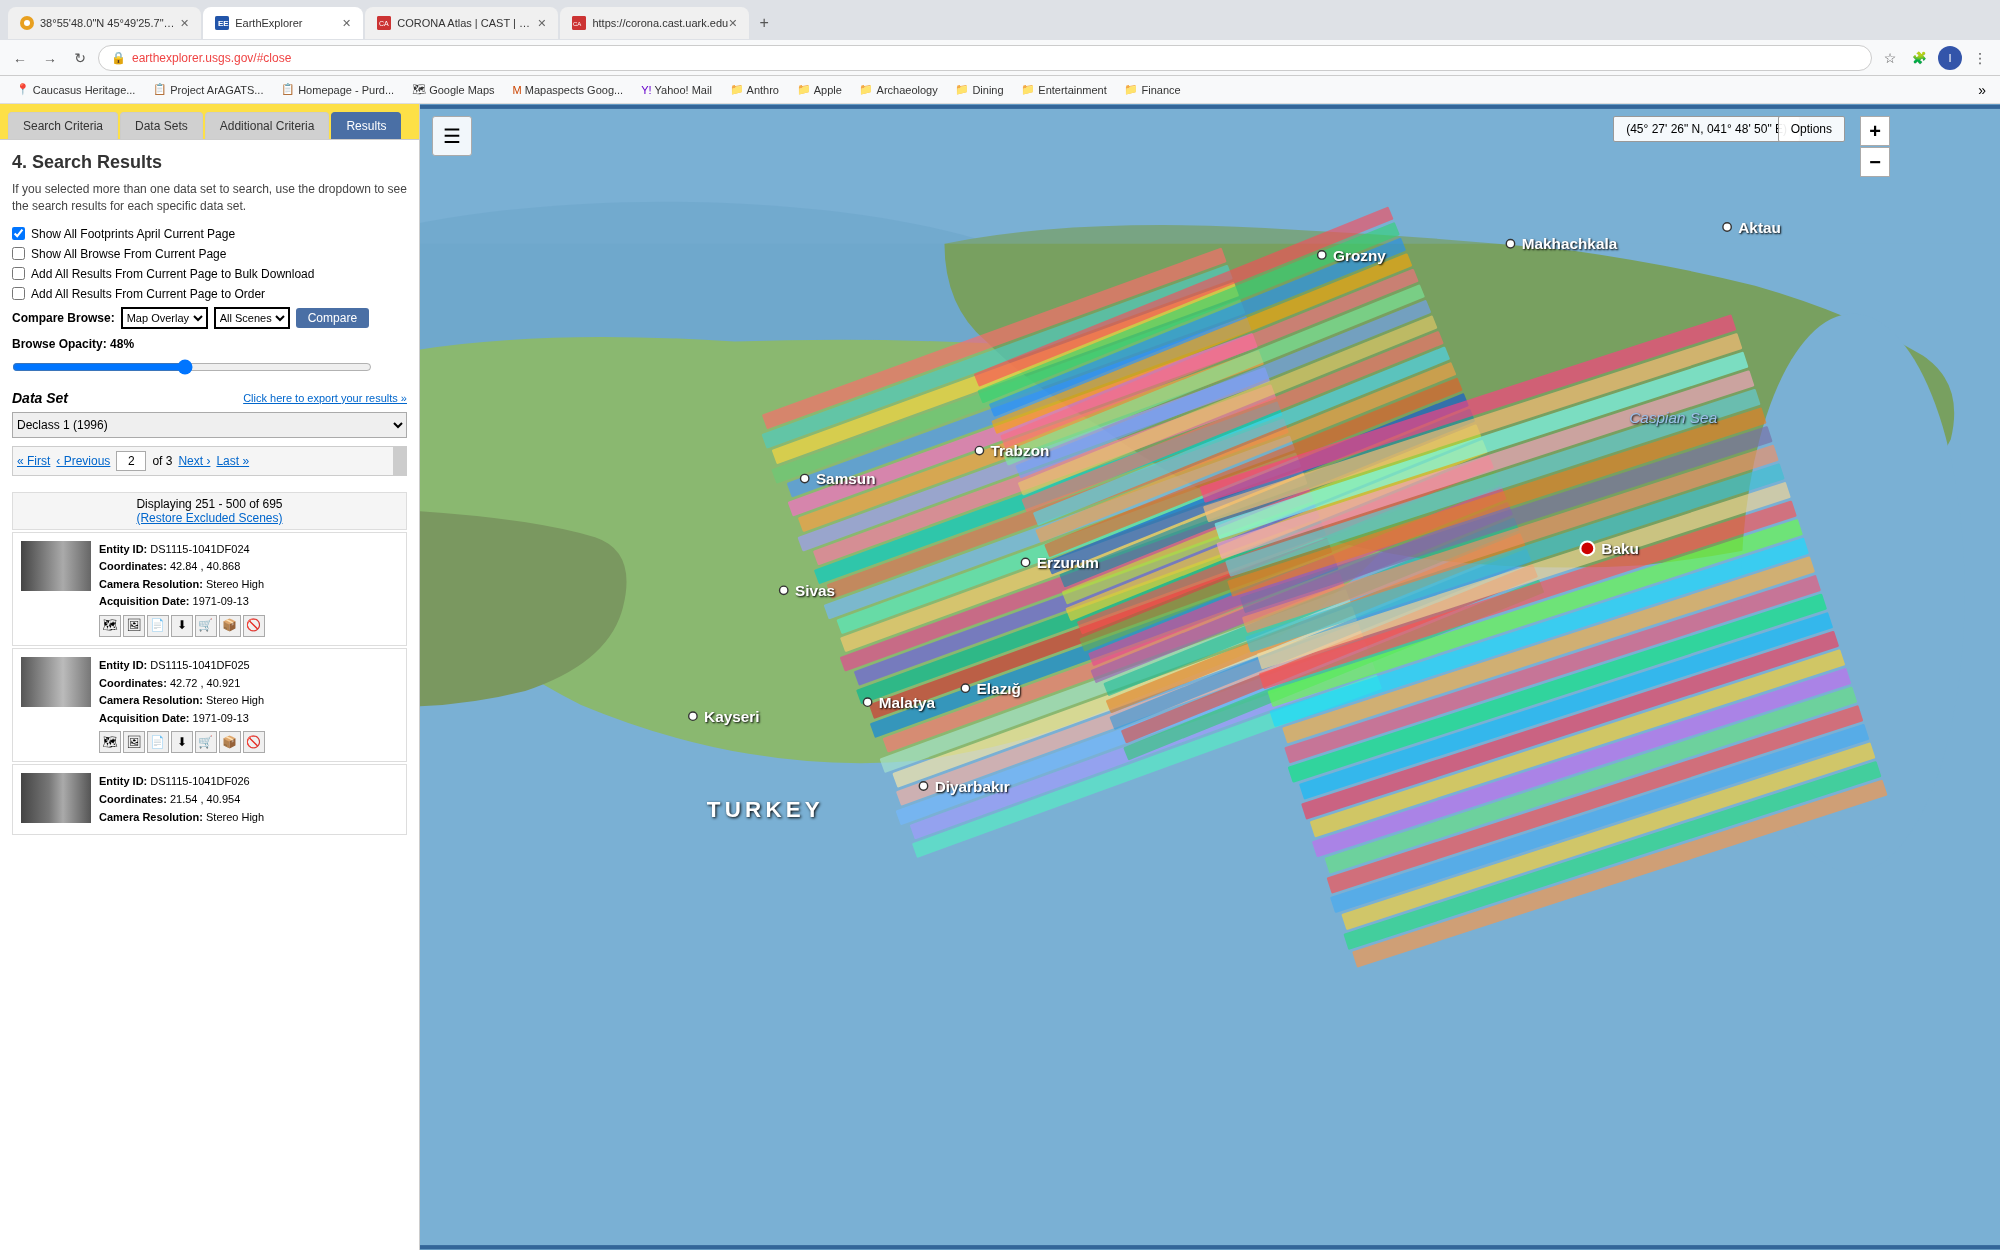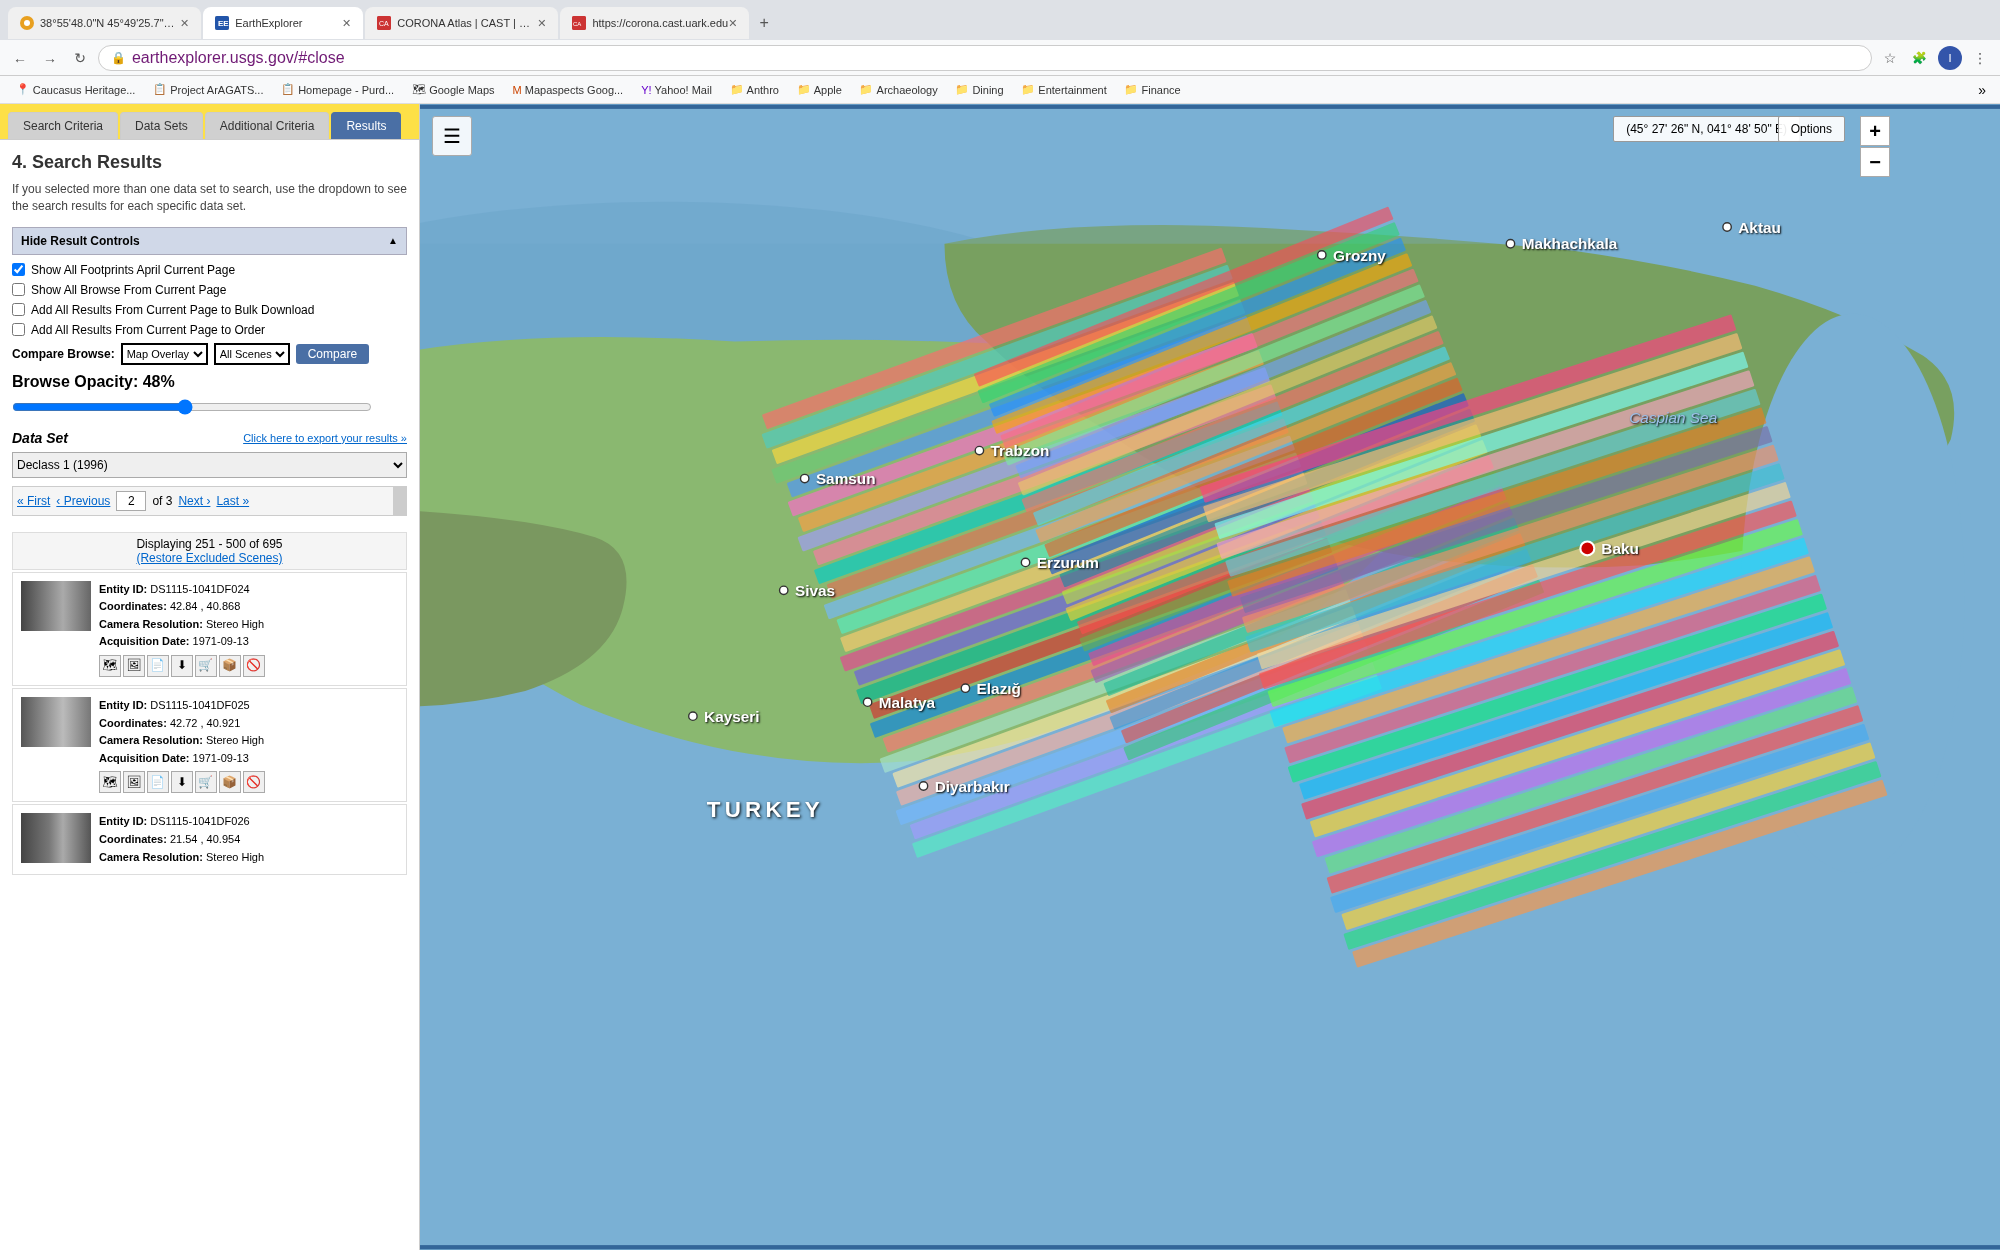--- a/index.html
+++ b/index.html
@@ -9,21 +9,21 @@
     .browser-chrome { background: #dee1e6; width: 100%; }
     .tab-bar { display: flex; align-items: center; padding: 6px 8px 0 8px; background: #dee1e6; height: 40px; }
     .tab { display: flex; align-items: center; padding: 6px 12px; background: #f0f0f0; border-radius: 8px 8px 0 0; font-size: 12px; color: #333; margin-right: 2px; min-width: 160px; max-width: 240px; height: 32px; cursor: pointer; }
     .tab.active { background: #fff; }
     .tab .tab-favicon { width: 14px; height: 14px; margin-right: 6px; border-radius: 2px; flex-shrink: 0; }
     .tab .tab-close { margin-left: auto; color: #666; font-size: 11px; cursor: pointer; }
     .tab-new { padding: 4px 8px; cursor: pointer; font-size: 16px; color: #555; }
     .nav-bar { display: flex; align-items: center; padding: 4px 8px; background: #f8f9fa; height: 36px; border-bottom: 1px solid #ccc; gap: 6px; }
     .nav-btn { width: 24px; height: 24px; border: none; background: none; cursor: pointer; color: #555; font-size: 14px; display: flex; align-items: center; justify-content: center; border-radius: 50%; }
     .address-bar { flex: 1; height: 26px; border: 1px solid #ccc; border-radius: 13px; padding: 0 12px; font-size: 12px; background: #fff; display: flex; align-items: center; gap: 6px; }
-    .address-text { flex: 1; font-size: 16px; color: #701a75; }
+    .address-text { flex: 1; font-size: 12px; color: #ef4444; }
     .bookmarks-bar { display: flex; align-items: center; padding: 2px 8px; background: #f8f9fa; height: 28px; border-bottom: 1px solid #ddd; gap: 2px; overflow: hidden; }
     .bookmark-item { display: flex; align-items: center; padding: 2px 8px; font-size: 11px; color: #333; cursor: pointer; border-radius: 4px; white-space: nowrap; }
     .bm-folder-icon { color: #8a6d3b; margin-right: 3px; font-size: 11px; }
 
     
     .app-container { display: flex; width: 100%; height: calc(1250px - 104px); }
 
     
     .left-panel { width: 420px; min-width: 420px; background: #fff; border-right: 1px solid #ccc; display: flex; flex-direction: column; overflow: hidden; }
 
@@ -42,21 +42,21 @@
     .collapse-arrow { font-size: 10px; }
 
     .checkbox-row { display: flex; align-items: center; gap: 6px; margin-bottom: 6px; font-size: 12px; }
     .checkbox-row input[type="checkbox"] { width: 13px; height: 13px; }
 
     .compare-row { display: flex; align-items: center; gap: 6px; margin-bottom: 8px; }
     .compare-label { font-size: 12px; font-weight: bold; }
     .compare-select { height: 22px; font-size: 11px; border: 2px solid #000000; background: #fff; }
     .compare-btn { padding: 3px 12px; background: #4a6fa5; color: #fff; border: none; border-radius: 3px; font-size: 12px; cursor: pointer; }
 
-    .opacity-row { display: flex; align-items: center; gap: 8px; margin-bottom: 8px; font-size: 16px; font-weight: bold; }
+    .opacity-row { display: flex; align-items: center; gap: 8px; margin-bottom: 8px; font-size: 12px; font-weight: bold; }
     .opacity-slider { width: 200px; }
 
     .dataset-section { margin-top: 8px; }
     .dataset-header { display: flex; justify-content: space-between; align-items: center; margin-bottom: 6px; }
     .dataset-label { font-style: italic; font-weight: bold; font-size: 14px; }
     .export-link { font-size: 11px; color: #0066cc; cursor: pointer; text-decoration: underline; }
 
     .dataset-select { width: 100%; height: 26px; font-size: 12px; border: 1px solid #aaa; margin-bottom: 8px; }
 
     .pagination { display: flex; align-items: center; gap: 6px; padding: 4px 4px; border: 1px solid #ccc; background: #f5f5f5; margin-bottom: 4px; }
@@ -240,24 +240,20 @@
       </div>
       <div class="tab-nav-item active">
         <span>Results</span>
       </div>
     </div>
 
     <div class="panel-content">
       <div class="section-title">4. Search Results</div>
       <div class="section-desc">If you selected more than one data set to search, use the dropdown to see the search results for each specific data set.</div>
 
-      <div class="collapsible-header">
-        <span>Hide Result Controls</span>
-        <span class="collapse-arrow">▲</span>
-      </div>
 
       <div>
         <div class="checkbox-row">
           <input type="checkbox" checked="" style="">
           <label>Show All Footprints April Current Page</label>
         </div>
         <div class="checkbox-row">
           <input type="checkbox" style="">
           <label>Show All Browse From Current Page</label>
         </div>

